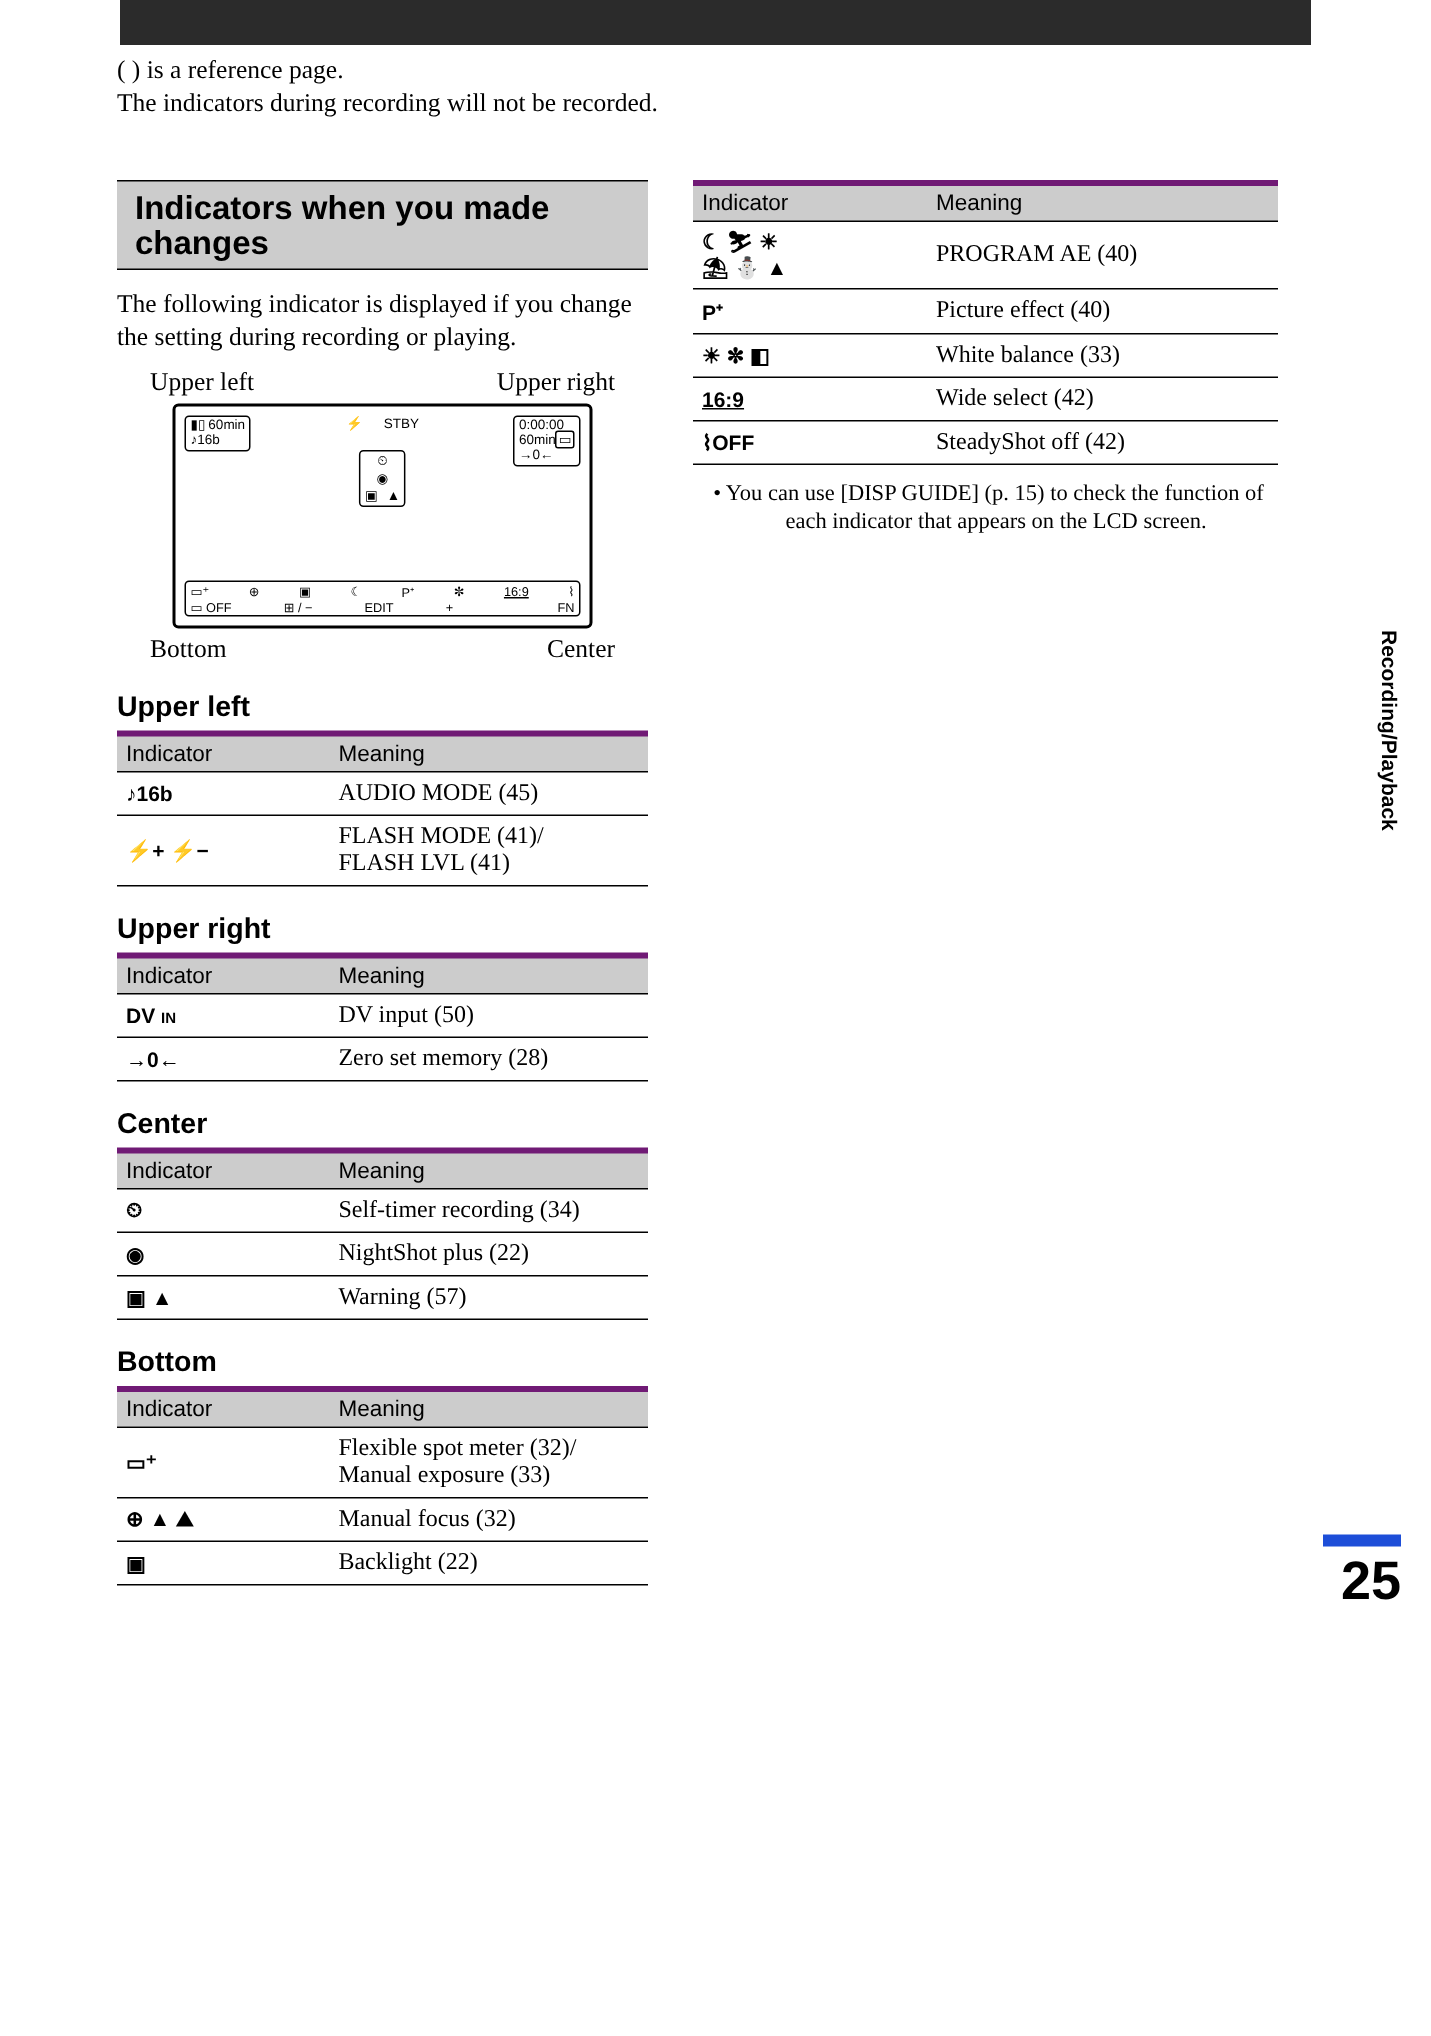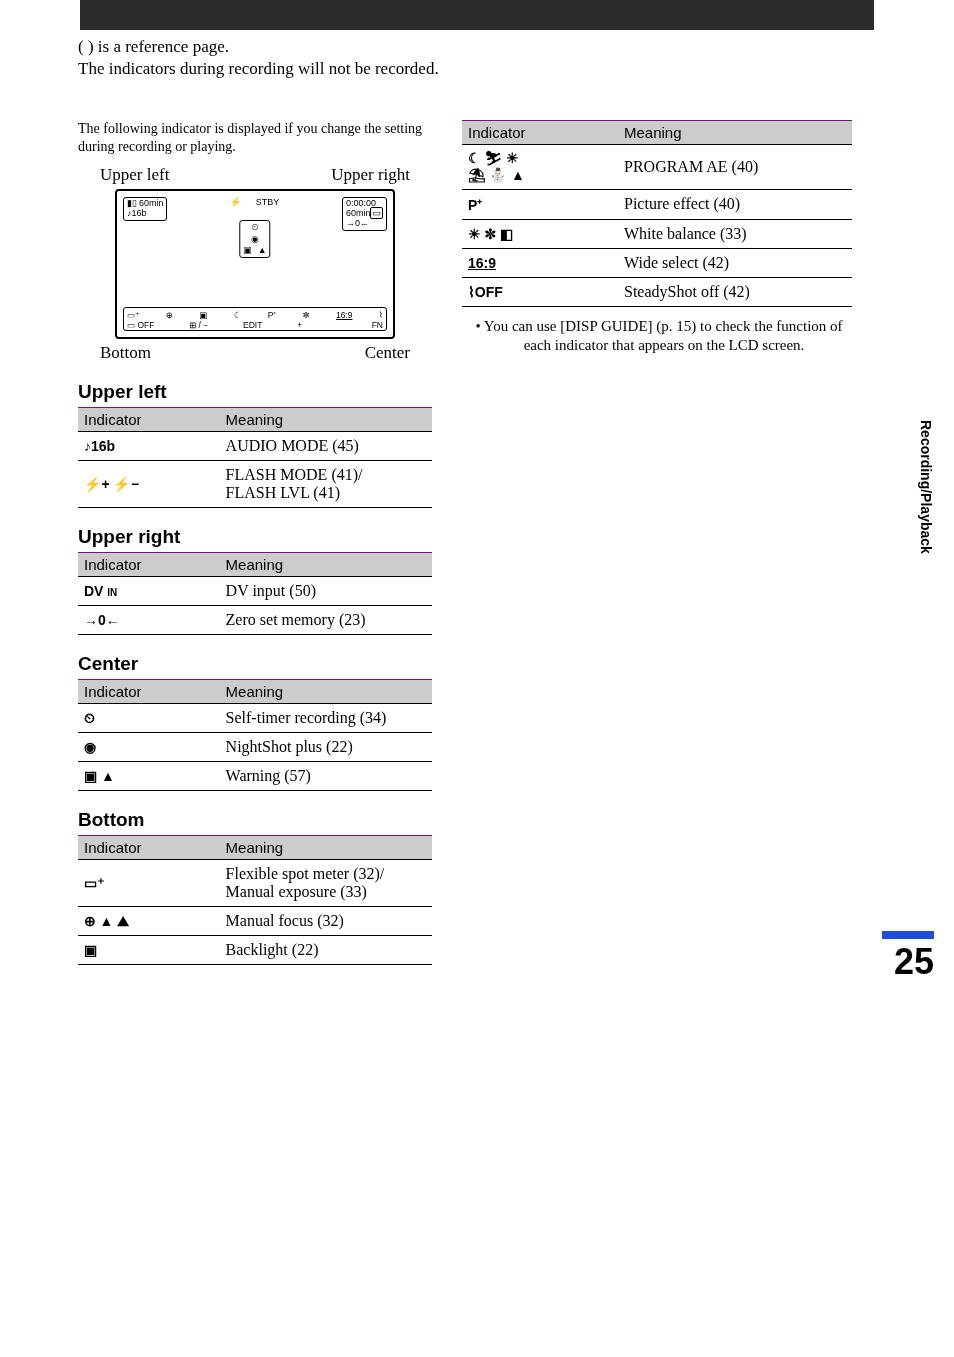--- a/index.html
+++ b/index.html
@@ -38,21 +38,21 @@
     padding: 6px 10px 6px 12px;
     margin-bottom: 12px;
   }
   .banner-text {
     font-family: Arial, Helvetica, sans-serif;
     font-weight: bold;
     font-size: 22px;
     line-height: 1.05;
   }
   .explain {
-    font-size: 14px;
+    font-size: 17px;
     line-height: 1.25;
     margin-bottom: 8px;
   }
   .diagram-labels-top {
     display: flex;
     justify-content: space-between;
     font-size: 17px;
     margin: 10px 22px 4px 22px;
   }
   .diagram-box {
@@ -118,21 +118,21 @@
     border-collapse: collapse;
     margin-bottom: 4px;
   }
   table.ind thead th {
     font-family: Arial, Helvetica, sans-serif;
     font-weight: normal;
     font-size: 15px;
     text-align: left;
     background: #ccc;
     padding: 3px 6px;
-    border-top: 1px solid #701a75;
+    border-top: 4px solid #701a75;
     border-bottom: 1px solid #000;
   }
   table.ind thead th:first-child { width: 40%; }
   table.ind tbody td {
     font-size: 16px;
     padding: 5px 6px;
     border-bottom: 1px solid #000;
     vertical-align: middle;
   }
   table.ind tbody td.meaning { font-family:"Times New Roman", serif; }
@@ -181,20 +181,23 @@
 <div class="content">
 
   <div class="intro">
     <div>( ) is a reference page.</div>
     <div>The indicators during recording will not be recorded.</div>
   </div>
 
   <div class="columns">
 
     <div class="col-left">
+      <div class="banner">
+        <div class="banner-text">Indicators when you made changes</div>
+      </div>
 
       <div class="explain">The following indicator is displayed if you change the setting during recording or playing.</div>
 
       <div class="diagram-labels-top">
         <span>Upper left</span>
         <span>Upper right</span>
       </div>
 
       <div class="diagram-box">
         <div class="viewfinder">
@@ -279,21 +282,21 @@
           <th>Meaning</th>
         </tr>
           </thead>
         <tbody>
           <tr>
             <td class="ind-col"><b>DV</b> <span style="font-size:10px">IN</span></td>
             <td class="meaning">DV input (50)</td>
           </tr>
           <tr>
             <td class="ind-col">→0←</td>
-            <td class="meaning">Zero set memory (23)</td>
+            <td class="meaning">Zero set memory (28)</td>
           </tr>
         </tbody>
       </table>
 
       <div class="section-h">Center</div>
       <table class="ind">
         <thead>
             <tr>
           <th>Indicator</th>
           <th>Meaning</th>

